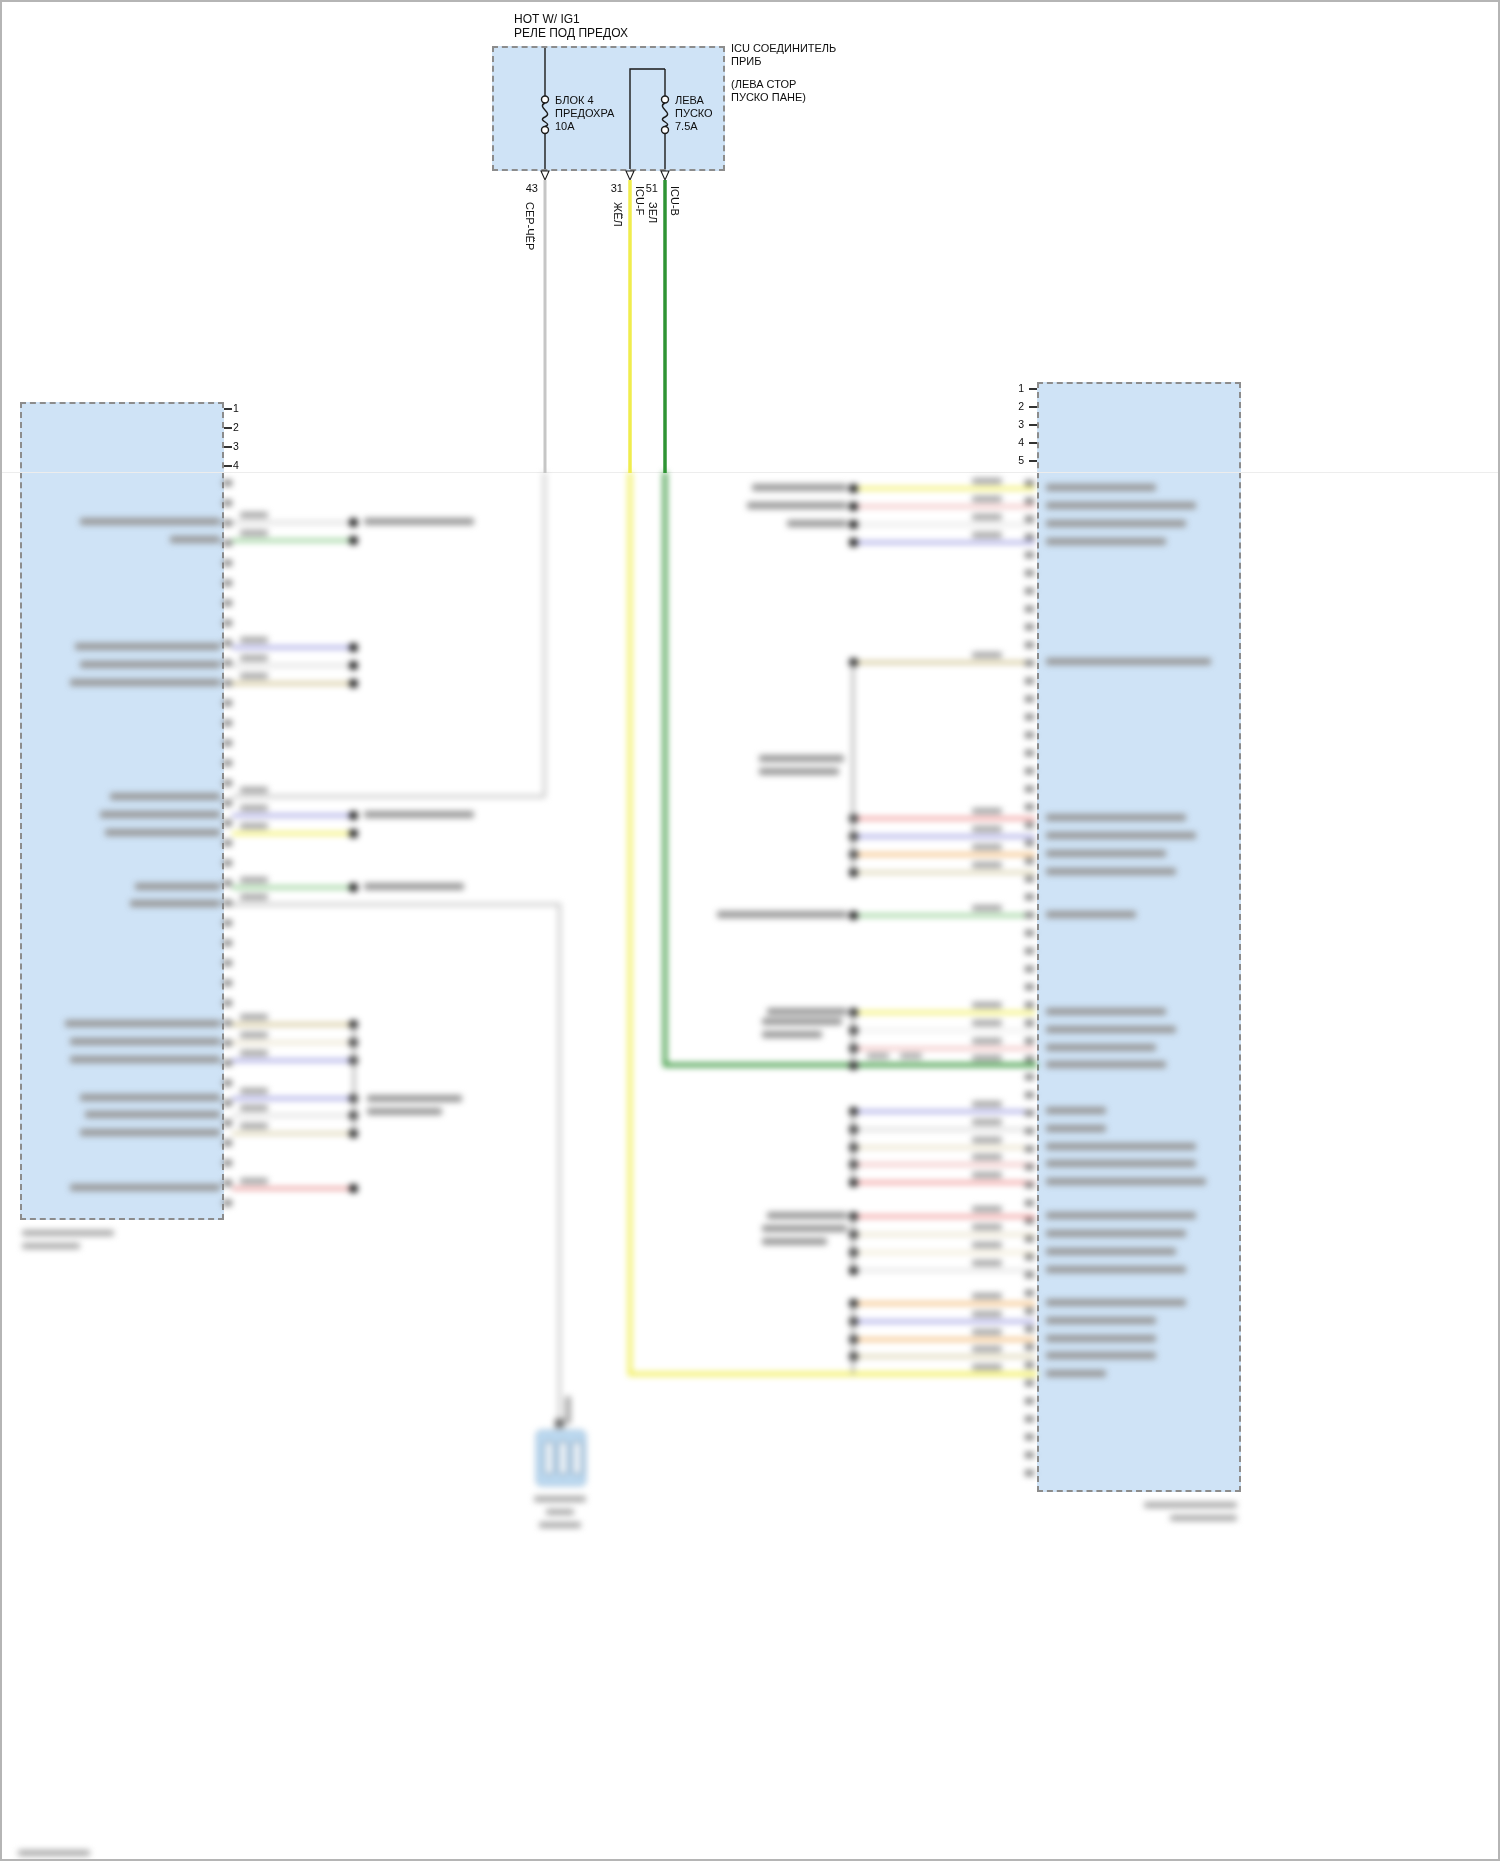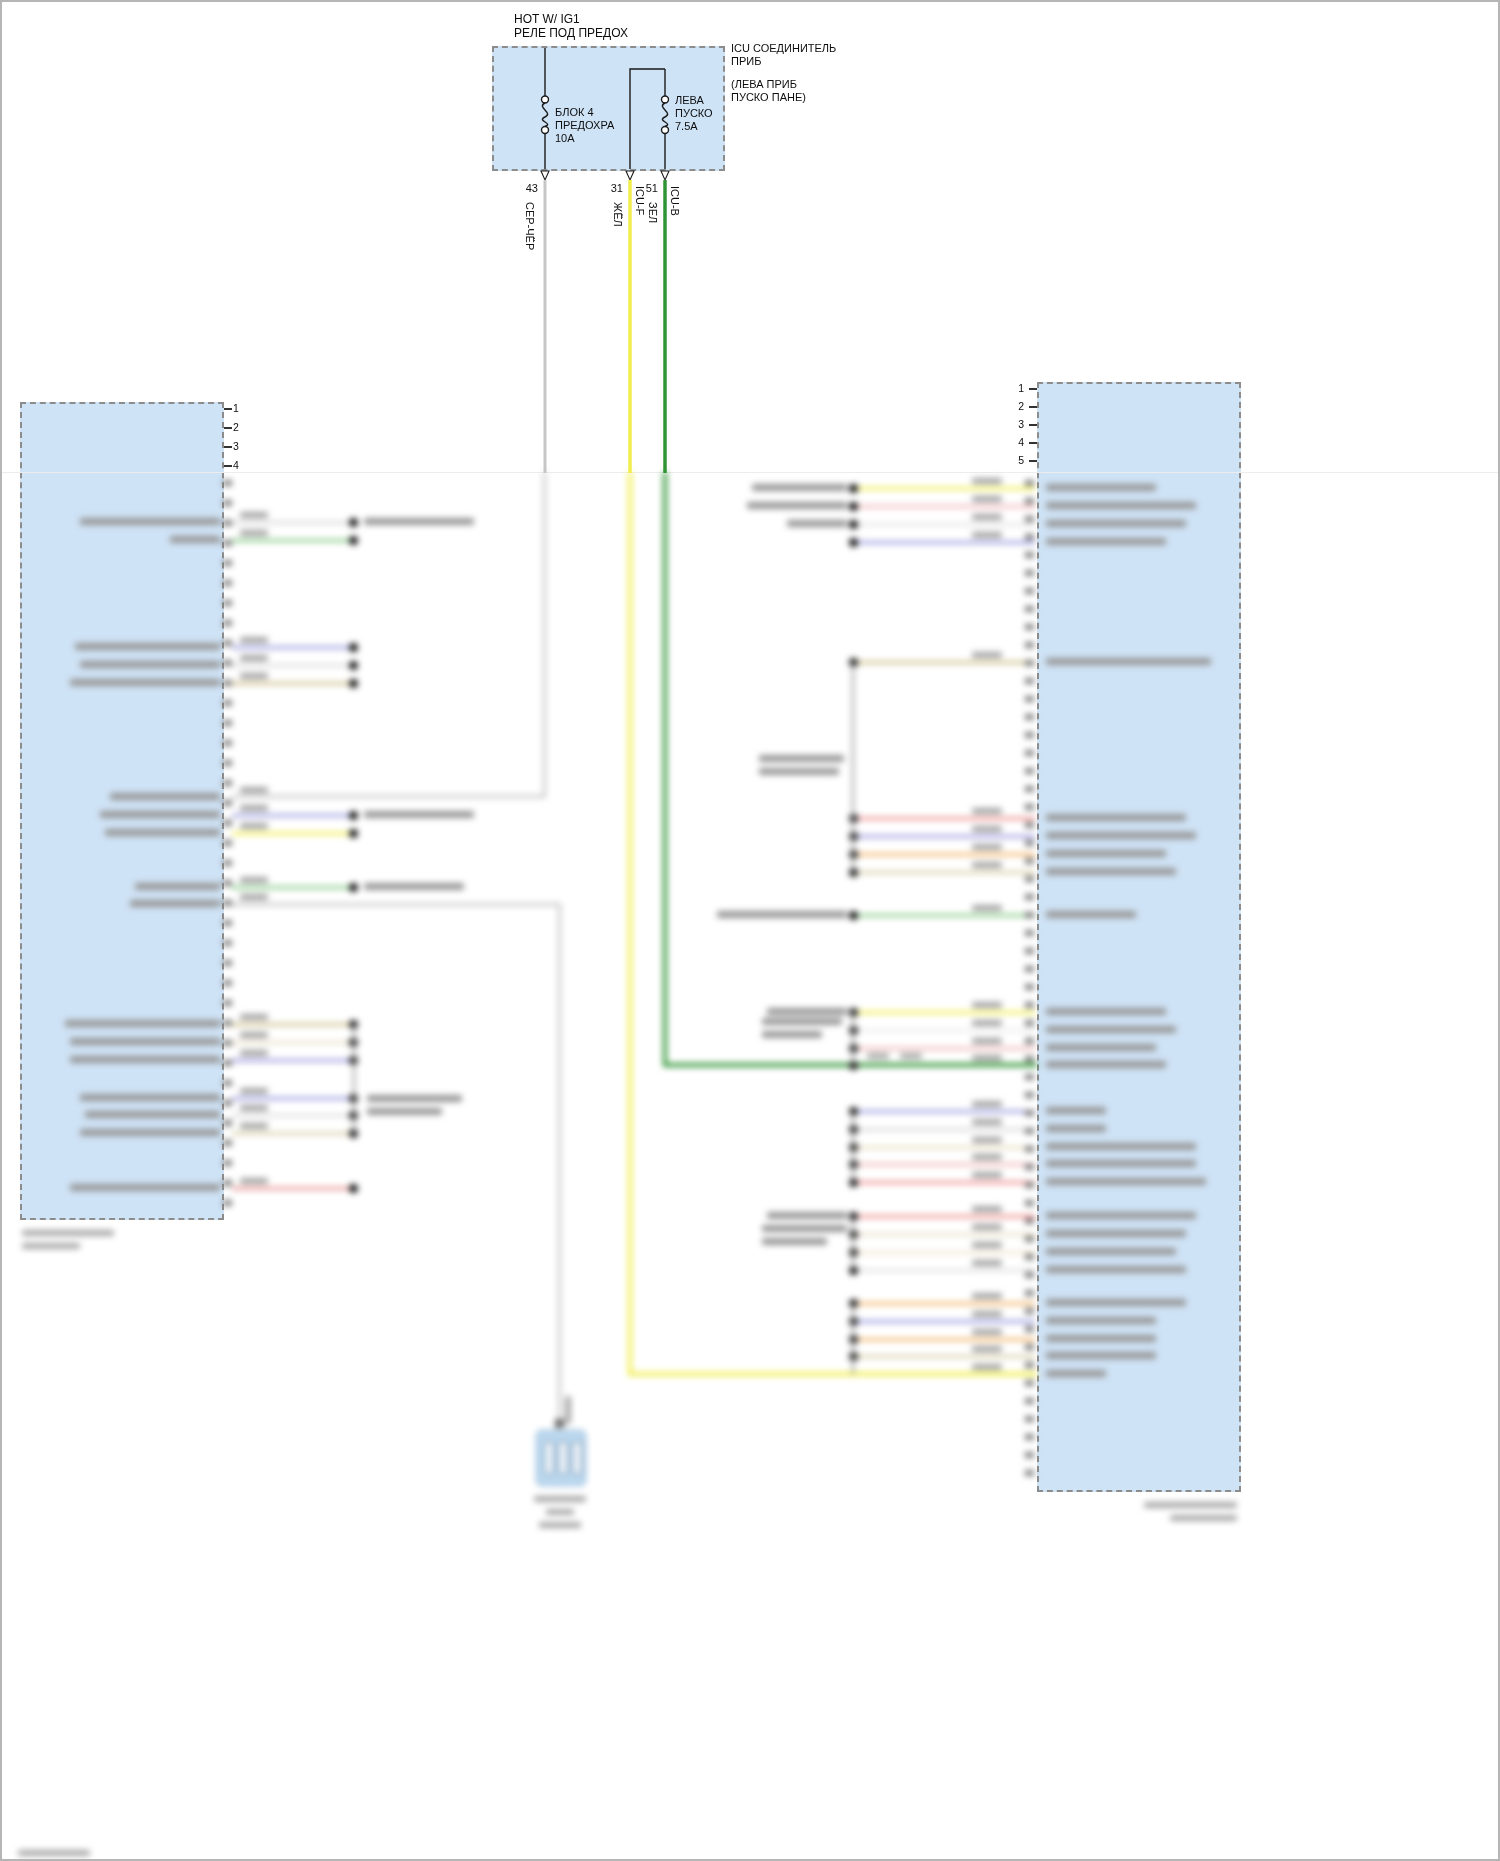--- a/index.html
+++ b/index.html
@@ -28,25 +28,25 @@
 
   <div class="lbl" style="left:512px;top:10px">
     <div>HOT W/ IG1</div>
     <div>РЕЛЕ ПОД ПРЕДОХ</div>
   </div>
 
   <div class="lbl small" style="left:729px;top:40px">
     <div>ICU СОЕДИНИТЕЛЬ</div>
     <div>ПРИБ</div>
     <div style="height:10px"></div>
-    <div>(ЛЕВА ПРИБ</div>
+    <div>(ЛЕВА СТОР</div>
     <div>ПУСКО ПАНЕ)</div>
   </div>
 
-  <div class="lbl small" style="left:553px;top:104px">
+  <div class="lbl small" style="left:553px;top:92px">
     <div>БЛОК 4</div>
     <div>ПРЕДОХРА</div>
     <div>10A</div>
   </div>
   <div class="lbl small" style="left:673px;top:92px">
     <div>ЛЕВА</div>
     <div>ПУСКО</div>
     <div>7.5A</div>
   </div>
 

